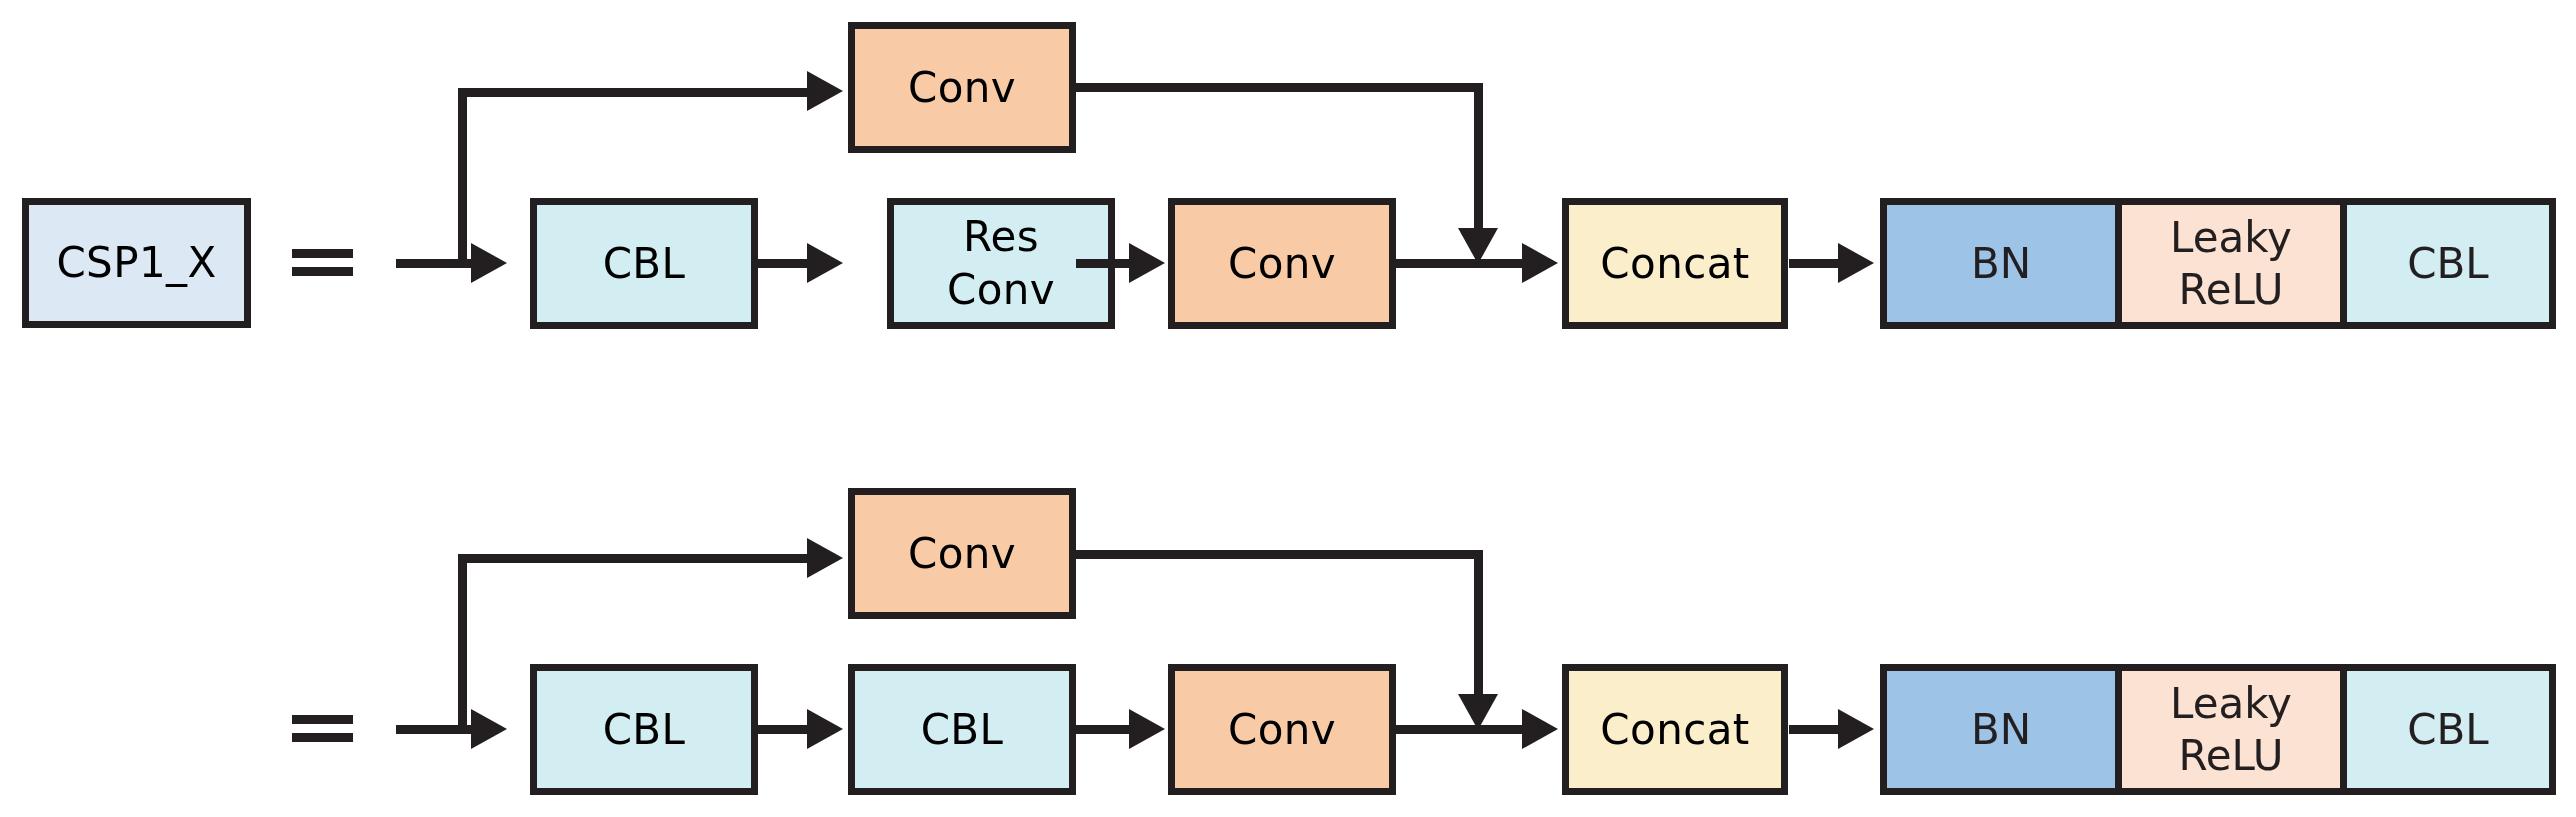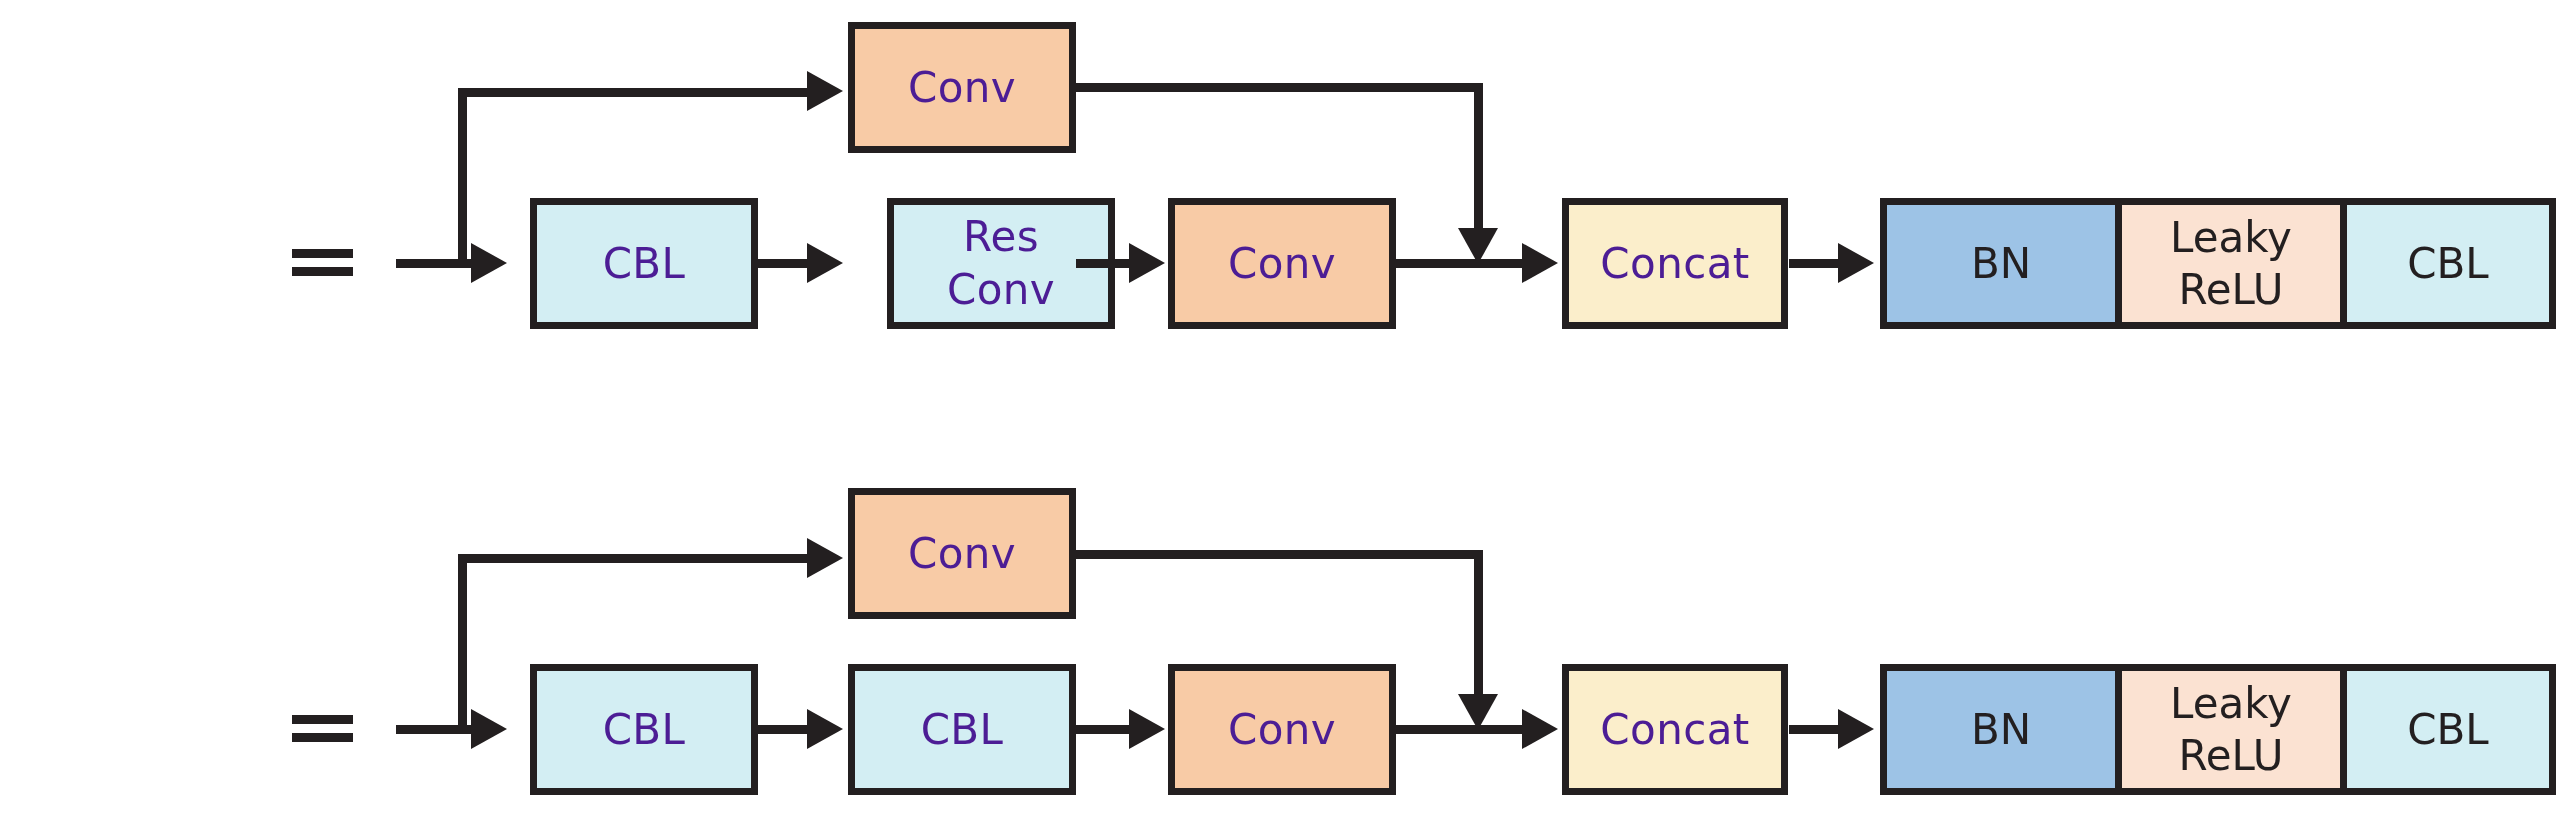--- a/index.html
+++ b/index.html
@@ -1,21 +1,21 @@
 <!DOCTYPE html>
 <html style="font-size:12.6px"><head>
 <meta charset="utf-8">
 <title>CSP Block Diagram</title>
 <style>
   html,body{margin:0;padding:0;background:#ffffff;}
   body{font-family:"DejaVu Sans","Liberation Sans",sans-serif;}
   #canvas{position:relative;width:2576px;height:817px;background:#ffffff;overflow:hidden;}
   .node{position:absolute;box-sizing:border-box;border:7px solid #231f20;
         display:flex;align-items:center;justify-content:center;text-align:center;
-        font-size:42px;line-height:1.08;color:#4c1d95;letter-spacing:0.4px;}
+        font-size:42px;line-height:1.08;color:#000000;letter-spacing:0.4px;}
   .node.twoline{line-height:1.25;margin-left:39px;}
   .group{position:absolute;box-sizing:border-box;border:7px solid #231f20;display:flex;}
   .group .cell{box-sizing:border-box;display:flex;align-items:center;justify-content:center;
                text-align:center;font-size:42px;line-height:1.22;color:#231f20;}
   .group .cell + .cell{border-left:7px solid #231f20;}
   .eq{position:absolute;width:61px;height:27px;}
   .eq span{position:absolute;left:0;width:61px;height:8.6px;background:#231f20;display:block;}
   .eq span.a{top:0;}
   .eq span.b{top:18px;}
   .hline{position:absolute;height:8.6px;background:#231f20;}
@@ -25,20 +25,23 @@
            border-left:36px solid #231f20;}
   .arrow-d{position:absolute;width:0;height:0;
            border-left:20.4px solid transparent;border-right:20.4px solid transparent;
            border-top:36px solid #231f20;}
 </style>
 </head>
 <body>
 
 <div id="canvas">
 
+  <div class="node" style="left:22px;top:198px;width:229px;height:130px;background:#dce9f5;">
+    <span>CSP1_X</span>
+  </div>
 
   <div class="eq" style="left:292px;top:249px;">
     <span class="a"></span>
       <span class="b"></span>
   </div>
 
   <div class="hline" style="left:396px;top:259px;width:75px;"></div>
 
   <div class="vline" style="left:458px;top:88px;height:180px;"></div>
 

